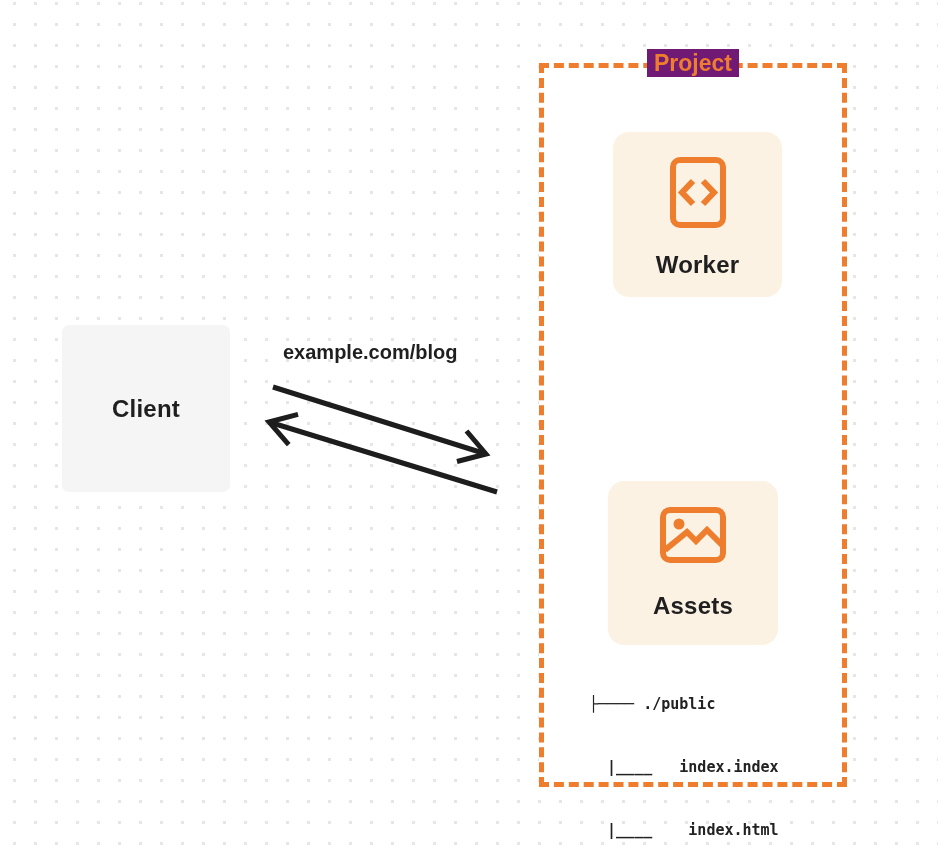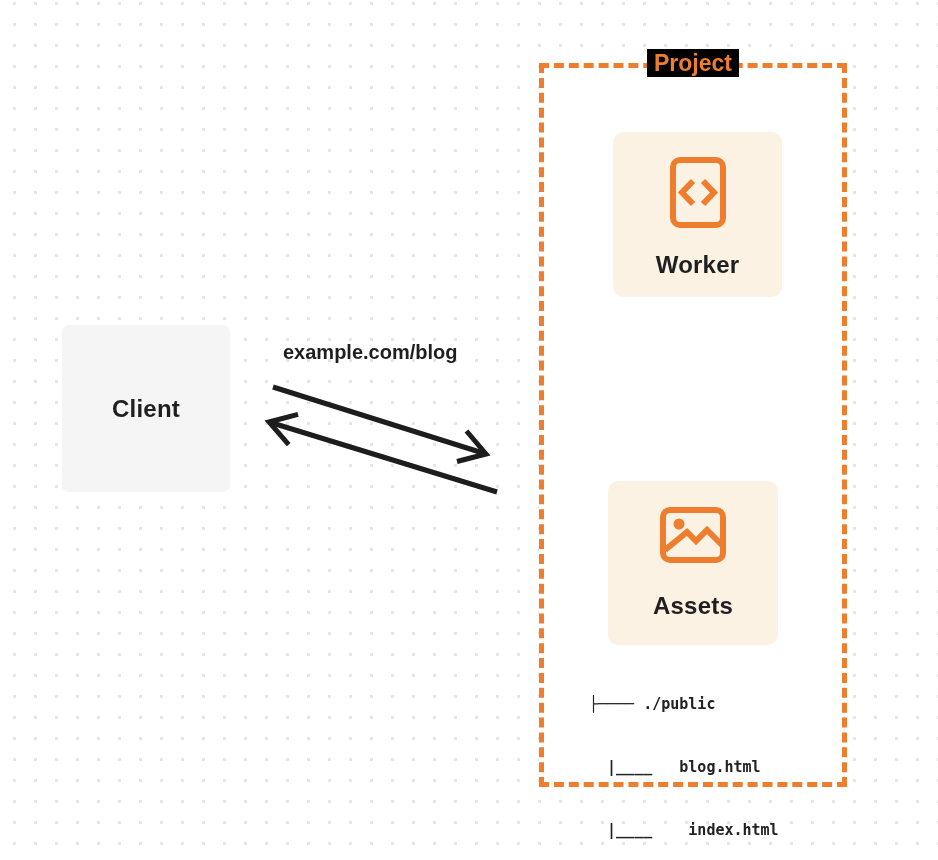--- a/index.html
+++ b/index.html
@@ -78,35 +78,35 @@
     height: 724px;
     box-sizing: border-box;
     border: 5px dashed var(--orange, #ee7d2d);
     background: #ffffff;
   }
   .project-title {
     position: absolute;
     top: -19px;
     left: 50%;
     transform: translateX(-50%);
-    background: #000000;
+    background: #701a75;
     color: var(--orange, #ee7d2d);
     font-size: 23px;
     font-weight: 700;
     line-height: 28px;
     padding: 0 7px;
     white-space: nowrap;
   }
 
   
   .card {
     position: absolute;
     box-sizing: border-box;
     background: var(--card-bg, #fcf2e4);
-    border-radius: 10px;
+    border-radius: 16px;
     display: flex;
     flex-direction: column;
     align-items: center;
   }
   .card .card-label {
     font-size: 24px;
     font-weight: 700;
     color: var(--ink, #1f1f1f);
     letter-spacing: 0.2px;
   }
@@ -183,19 +183,19 @@
       <svg width="66" height="56" viewBox="0 0 66 56">
         <rect x="3" y="3" width="60" height="50" rx="7" class="icon-stroke"></rect>
         <circle cx="19" cy="17" r="5.5" class="icon-fill"></circle>
         <path d="M5 43 L27 25 L36 34 L47 23 L62 38" class="icon-stroke"></path>
       </svg>
       <div class="card-label">Assets</div>
     </div>
 
     <div class="file-tree">
       <div>├──── ./public</div>
-      <div>  |____   blog.html</div>
+      <div>  |____   index.index</div>
       <div>  |____    index.html</div>
       
     </div>
   </div>
 
 </div>
 
 </body></html>

